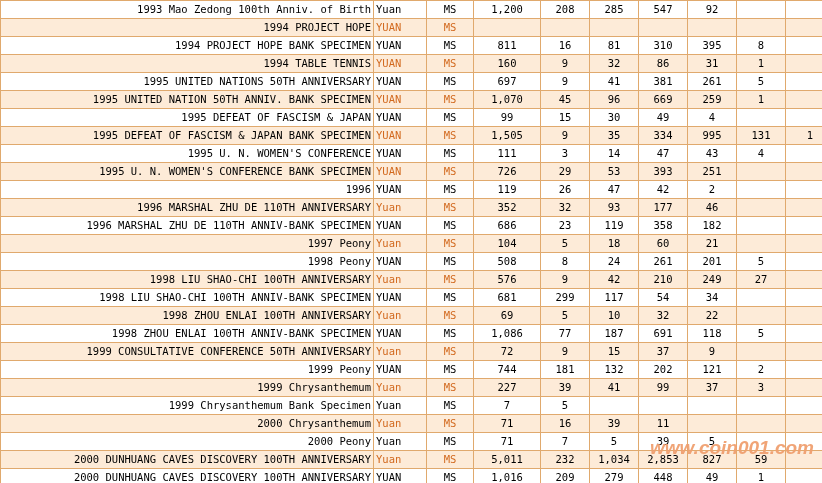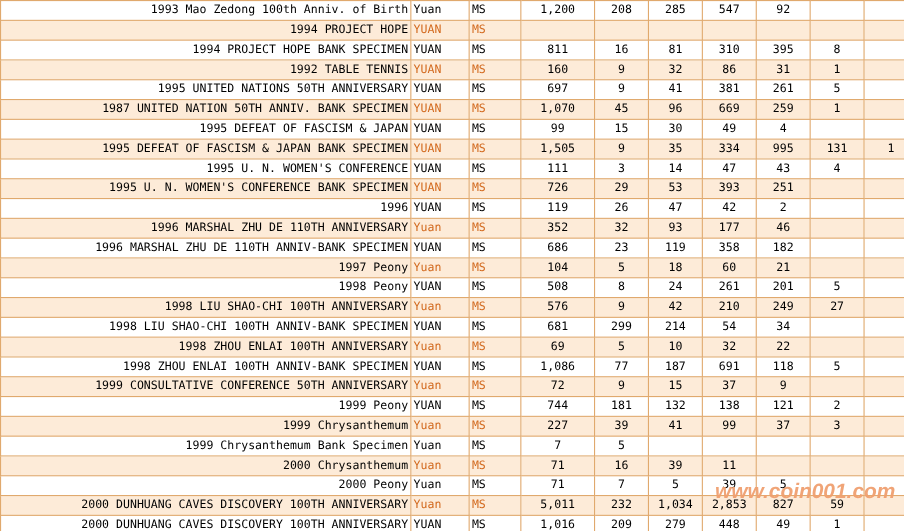--- a/index.html
+++ b/index.html
@@ -24,21 +24,21 @@
     border: 1px solid #e0a96d;
     height: 17px;
     line-height: 15px;
     font-size: 10.5px;
     padding: 0 2px;
     overflow: hidden;
     white-space: nowrap;
   }
   td.c-desc   { width: 368px; text-align: right; }
   td.c-unit   { width: 48px;  text-align: left; }
-  td.c-grade  { width: 42px;  }
+  td.c-grade  { width: 42px;  text-align: center; }
   td.c-n      { width: 62px;  text-align: center; }
   td.c-s      { width: 44px;  text-align: center; }
   tr.row-odd td  { background: #ffffff; }
   tr.row-even td { background: #fdebd8; }
   tr.row-odd td.c-desc,
   tr.row-odd td.c-unit,
   tr.row-odd td.c-grade { color: #000000; }
   tr.row-even td.c-unit,
   tr.row-even td.c-grade { color: #d2691e; }
   .watermark {
@@ -91,21 +91,21 @@
         <td class="c-grade">MS</td>
         <td class="c-n">811</td>
         <td class="c-s">16</td>
         <td class="c-s">81</td>
         <td class="c-s">310</td>
         <td class="c-s">395</td>
         <td class="c-s">8</td>
         <td class="c-s"></td>
       </tr>
       <tr class="row-even">
-        <td class="c-desc">1992 TABLE TENNIS</td>
+        <td class="c-desc">1994 TABLE TENNIS</td>
         <td class="c-unit">YUAN</td>
         <td class="c-grade">MS</td>
         <td class="c-n">160</td>
         <td class="c-s">9</td>
         <td class="c-s">32</td>
         <td class="c-s">86</td>
         <td class="c-s">31</td>
         <td class="c-s">1</td>
         <td class="c-s"></td>
       </tr>
@@ -115,21 +115,21 @@
         <td class="c-grade">MS</td>
         <td class="c-n">697</td>
         <td class="c-s">9</td>
         <td class="c-s">41</td>
         <td class="c-s">381</td>
         <td class="c-s">261</td>
         <td class="c-s">5</td>
         <td class="c-s"></td>
       </tr>
       <tr class="row-even">
-        <td class="c-desc">1987 UNITED NATION 50TH ANNIV. BANK SPECIMEN</td>
+        <td class="c-desc">1995 UNITED NATION 50TH ANNIV. BANK SPECIMEN</td>
         <td class="c-unit">YUAN</td>
         <td class="c-grade">MS</td>
         <td class="c-n">1,070</td>
         <td class="c-s">45</td>
         <td class="c-s">96</td>
         <td class="c-s">669</td>
         <td class="c-s">259</td>
         <td class="c-s">1</td>
         <td class="c-s"></td>
       </tr>
@@ -252,21 +252,21 @@
         <td class="c-s">249</td>
         <td class="c-s">27</td>
         <td class="c-s"></td>
       </tr>
       <tr class="row-odd">
         <td class="c-desc">1998 LIU SHAO-CHI 100TH ANNIV-BANK SPECIMEN</td>
         <td class="c-unit">YUAN</td>
         <td class="c-grade">MS</td>
         <td class="c-n">681</td>
         <td class="c-s">299</td>
-        <td class="c-s">214</td>
+        <td class="c-s">117</td>
         <td class="c-s">54</td>
         <td class="c-s">34</td>
         <td class="c-s"></td>
         <td class="c-s"></td>
       </tr>
       <tr class="row-even">
         <td class="c-desc">1998 ZHOU ENLAI 100TH ANNIVERSARY</td>
         <td class="c-unit">Yuan</td>
         <td class="c-grade">MS</td>
         <td class="c-n">69</td>
@@ -301,21 +301,21 @@
         <td class="c-s"></td>
         <td class="c-s"></td>
       </tr>
       <tr class="row-odd">
         <td class="c-desc">1999 Peony</td>
         <td class="c-unit">YUAN</td>
         <td class="c-grade">MS</td>
         <td class="c-n">744</td>
         <td class="c-s">181</td>
         <td class="c-s">132</td>
-        <td class="c-s">138</td>
+        <td class="c-s">202</td>
         <td class="c-s">121</td>
         <td class="c-s">2</td>
         <td class="c-s"></td>
       </tr>
       <tr class="row-even">
         <td class="c-desc">1999 Chrysanthemum</td>
         <td class="c-unit">Yuan</td>
         <td class="c-grade">MS</td>
         <td class="c-n">227</td>
         <td class="c-s">39</td>

